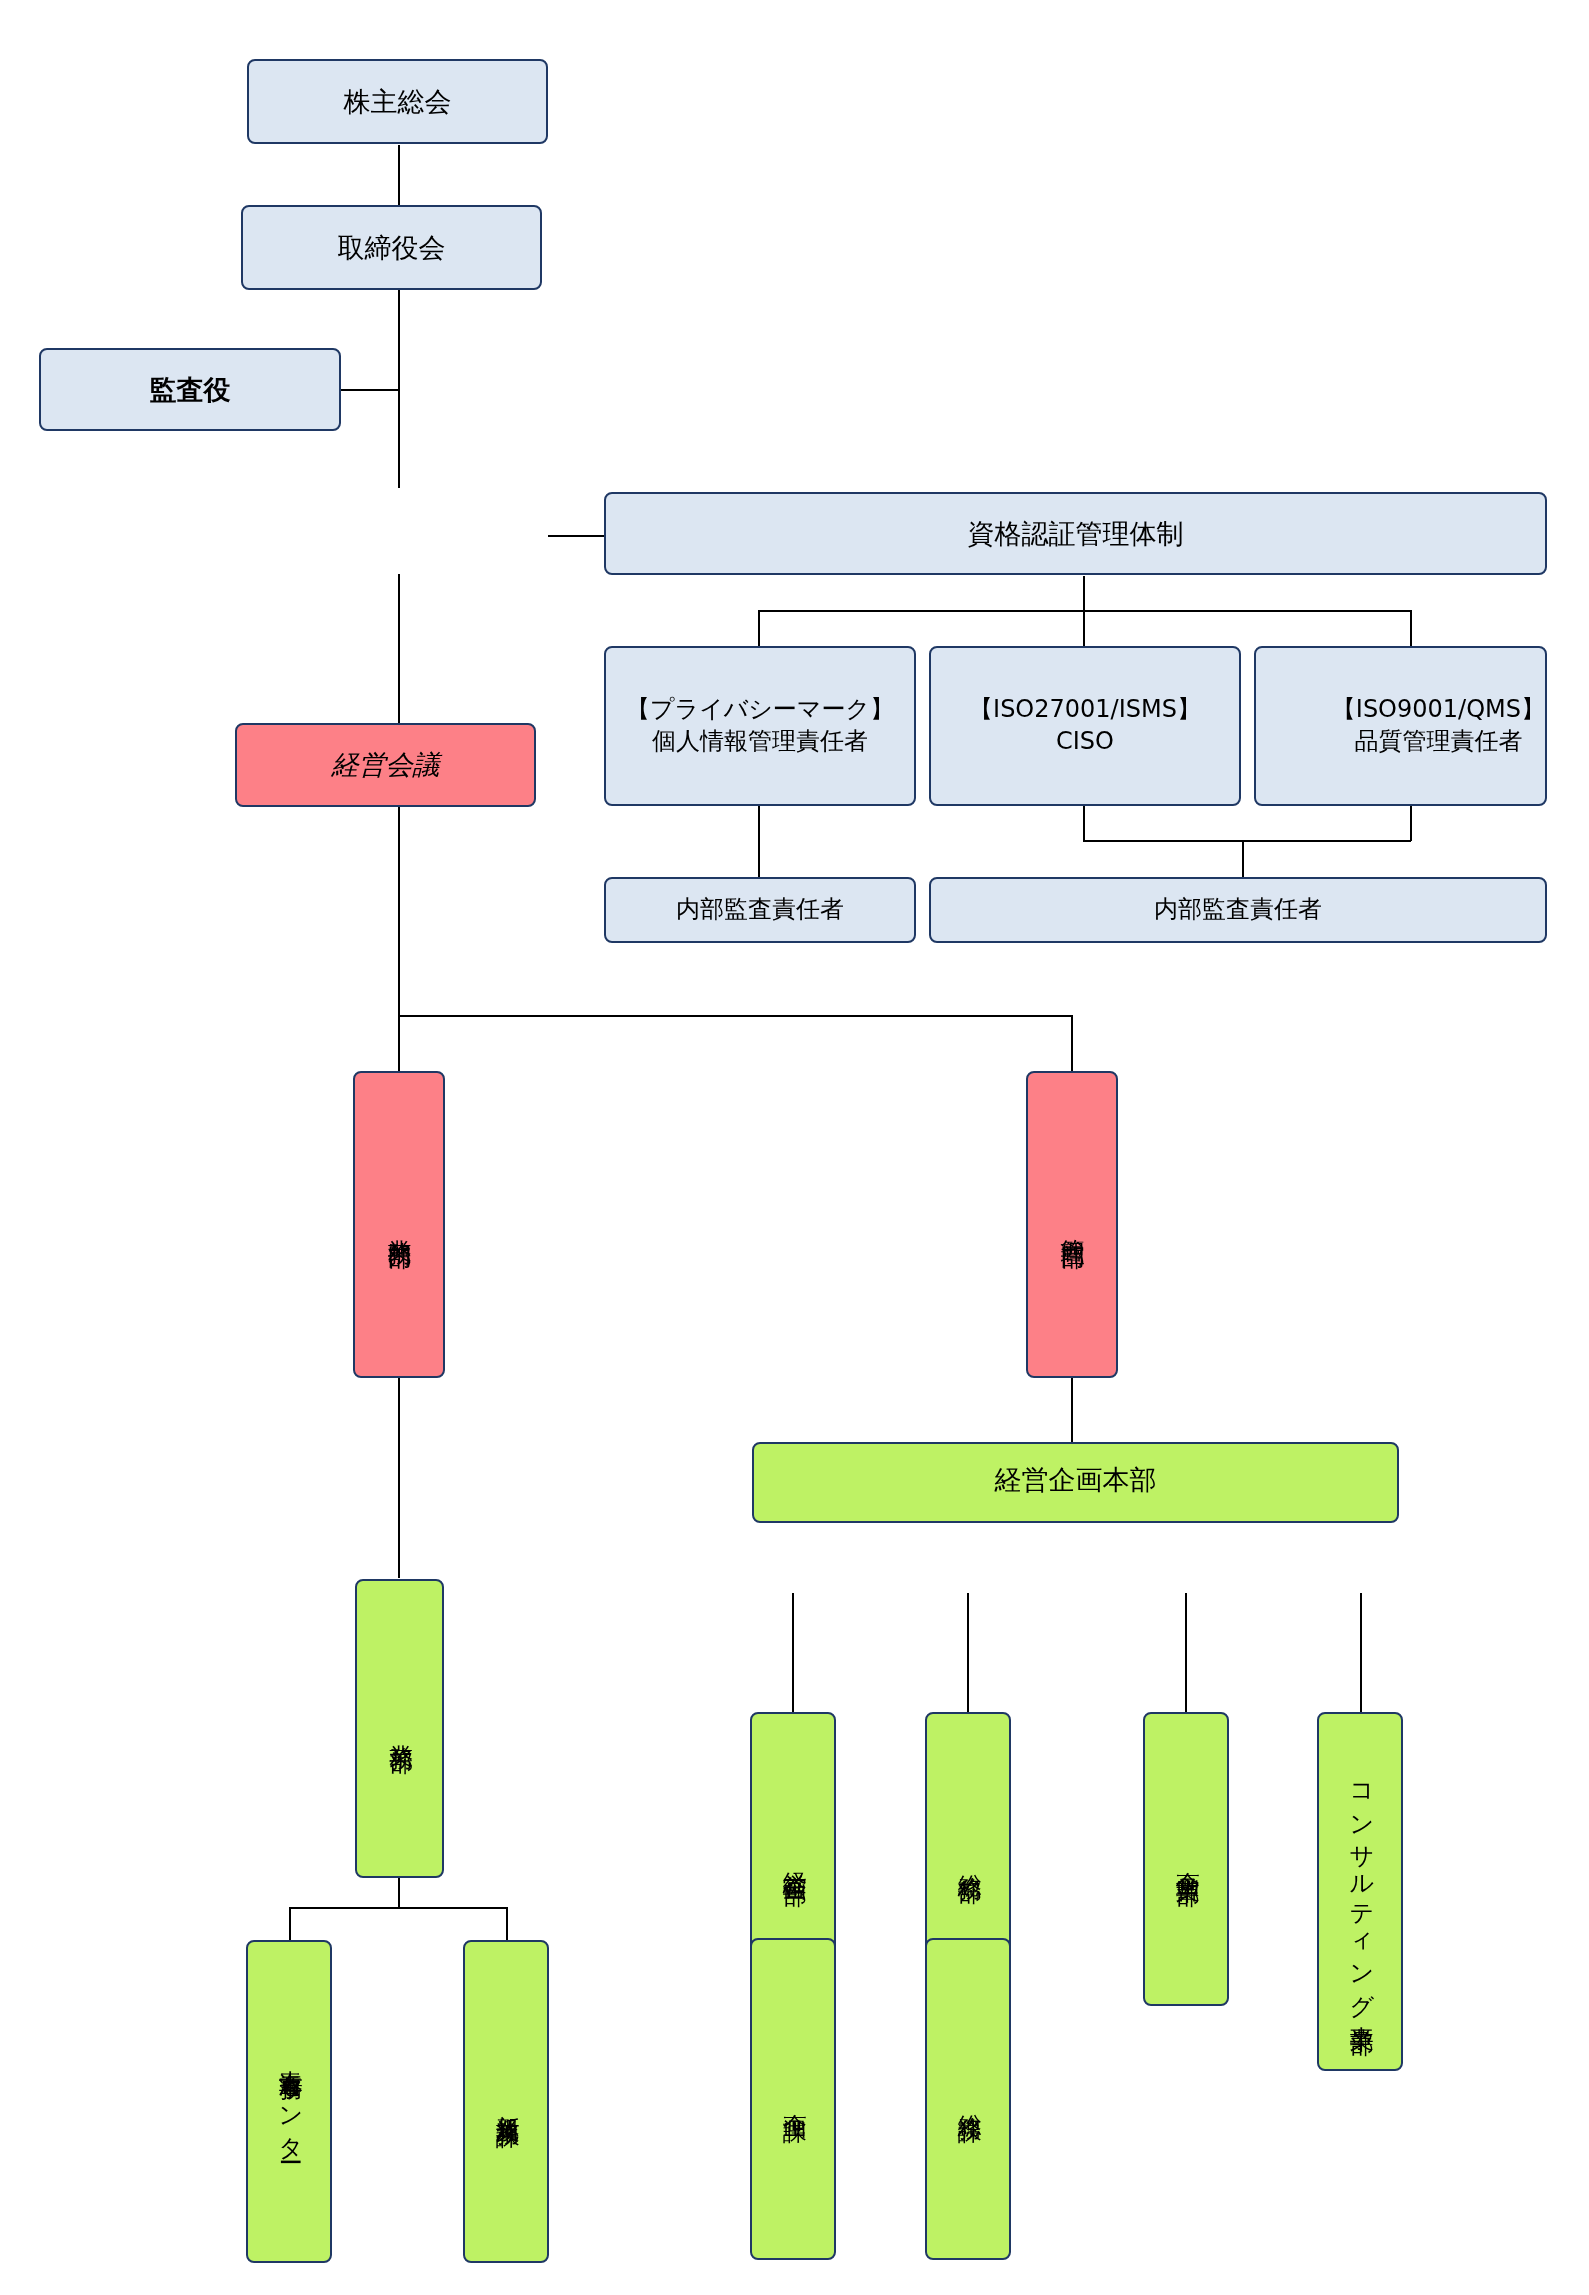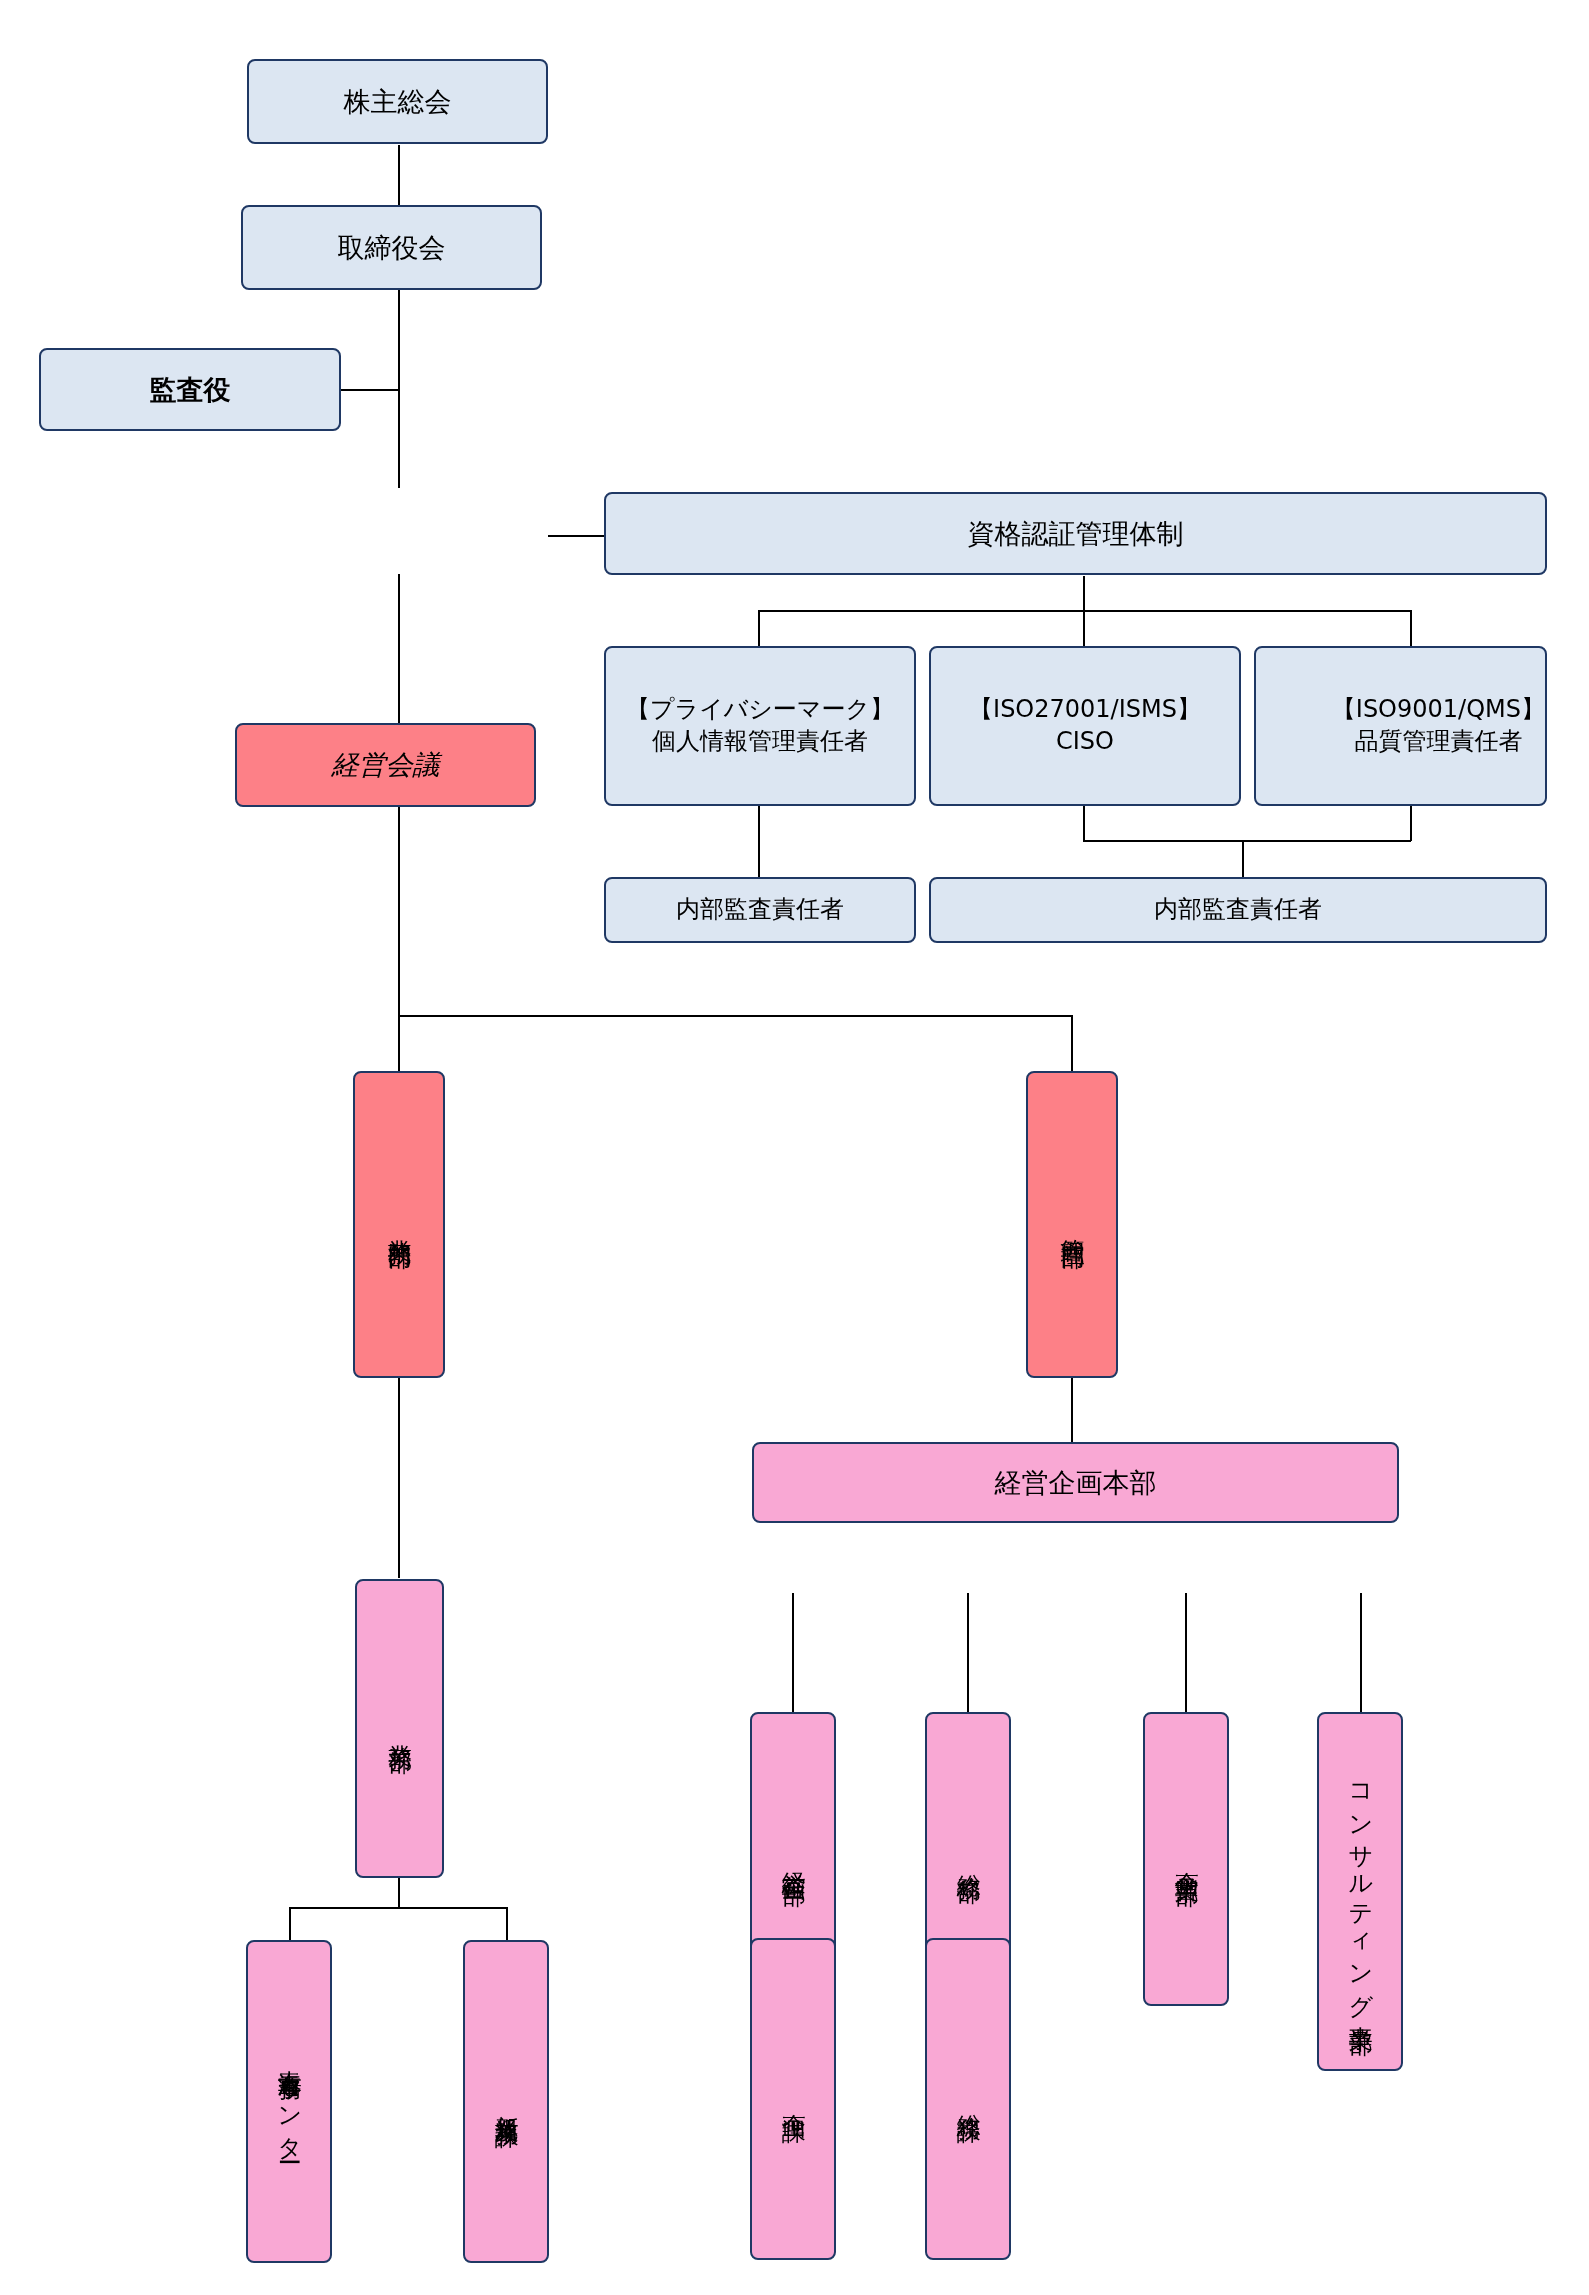--- a/index.html
+++ b/index.html
@@ -30,21 +30,21 @@
     color: #000000;
     line-height: 1.32;
     z-index: 3;
   }
   .node span {
     display: block;
     white-space: pre-line;
   }
   .blue   { background: #dce6f2; }
   .pink   { background: #fd8087; }
-  .green  { background: #f9a8d4; }
+  .green  { background: #bef264; font-family: Liberation Mono, monospace; }
 
   
   .vert {
     writing-mode: vertical-rl;
     text-orientation: upright;
   }
   .vert span {
     writing-mode: vertical-rl;
     text-orientation: upright;
     letter-spacing: 0.10em;

